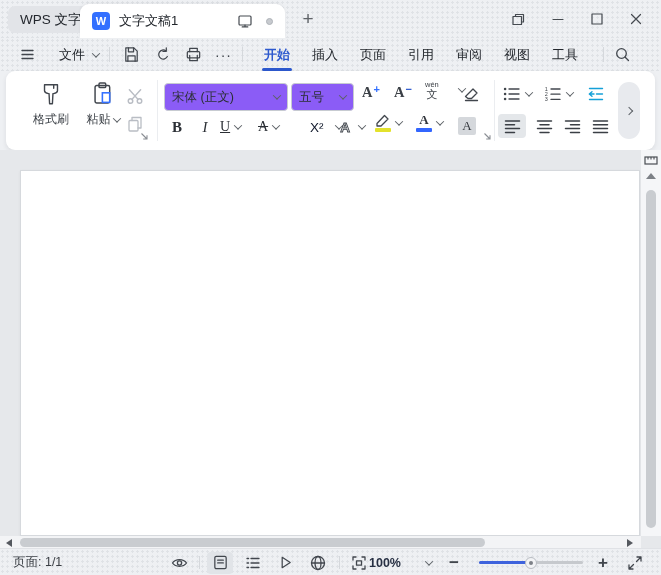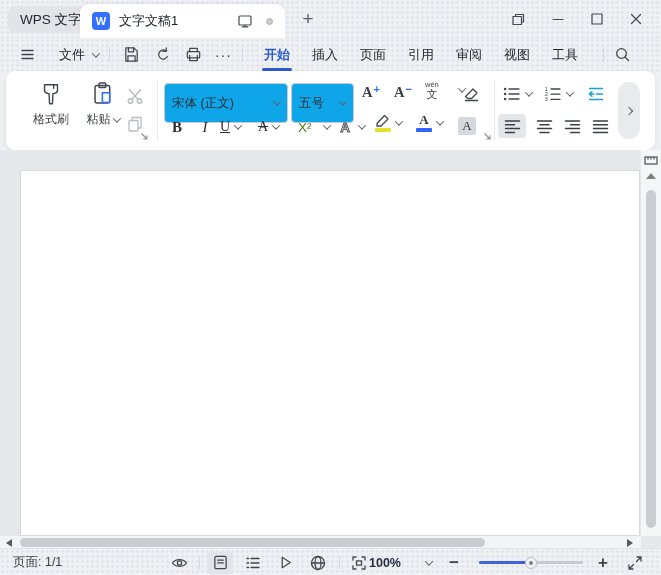--- a/index.html
+++ b/index.html
@@ -45,22 +45,22 @@
 
   
   .ribbon { position:absolute; left:6px; top:71px; width:649px; height:79px; background:#fff;
             border-radius:9px; box-shadow:0 2px 5px rgba(31,35,41,.09); }
   .rabs { position:absolute; }
   .icon-btn { display:flex; align-items:center; justify-content:center; }
   .big-btn { display:flex; flex-direction:column; align-items:center; }
   .big-btn .lbl { font-size:12px; color:#3c4147; margin-top:3px; display:flex; align-items:center; gap:3px; }
   .gdiv { position:absolute; width:1px; top:9px; height:61px; background:#ebedf0; }
   .launcher { position:absolute; width:9px; height:9px; }
-  .combo { display:flex; align-items:center; border:1px solid #c7cbd1; border-radius:4px; height:40px;
-           padding:0 7px; font-size:12.5px; color:#2b2f35; background:#0ea5e9; }
+  .combo { display:flex; align-items:center; border:1px solid #c7cbd1; border-radius:4px; height:28px;
+           padding:0 7px; font-size:12.5px; color:#2b2f35; background:#8b5cf6; }
   .combo .chev { margin-left:auto; }
   .glyphA { font-size:14.5px; font-weight:bold; color:#3c4147; font-family:"Liberation Serif",serif; }
   .sup-sign { font-size:11px; font-weight:bold; margin-left:1px; position:relative; top:-4px; }
   .pinyin { display:flex; flex-direction:column; align-items:center; line-height:1; color:#3c4147; }
   .pinyin .top { font-size:7.5px; } .pinyin .bot { font-size:11px; }
   .fmt-b { font-weight:bold; font-size:15px; font-family:"Liberation Serif",serif; }
   .fmt-i { font-style:italic; font-size:15px; font-family:"Liberation Serif",serif; }
   .fmt-u { font-size:14px; text-decoration:underline; font-family:"Liberation Serif",serif; }
   .fmt-s { font-size:14px; text-decoration:line-through; font-family:"Liberation Serif",serif; }
   .colorbar { width:16px; height:4px; border-radius:1px; margin-top:1px; }
@@ -295,21 +295,21 @@
       <span class="fmt-i">I</span>
     </div>
     <div class="rabs icon-btn" style="left:214px; top:44px; gap:5px; height:24px;">
       <span class="fmt-u">U</span>
       <span class="chev"></span>
     </div>
     <div class="rabs icon-btn" style="left:252px; top:44px; gap:5px; height:24px;">
       <span class="fmt-s">A</span>
       <span class="chev"></span>
     </div>
-    <div class="rabs icon-btn" style="left:292px; top:44px; gap:12px; height:24px; font-size:13.5px; color:#4d7c0f;">
+    <div class="rabs icon-btn" style="left:304px; top:44px; gap:12px; height:24px; font-size:13.5px; color:#0f172a;">
       <span>X²</span>
       <span class="chev"></span>
     </div>
     <div class="rabs icon-btn" style="left:330px; top:44px; gap:5px; height:24px;">
       <svg width="18" height="18" viewBox="0 0 18 18">
           <text x="9" y="13.5" text-anchor="middle" font-size="13.5" font-weight="bold" fill="none" stroke="#41464d" stroke-width="0.9">A</text>
         </svg>
       <span class="chev"></span>
     </div>
     <div class="rabs icon-btn" style="left:368px; top:42px; gap:5px;">

